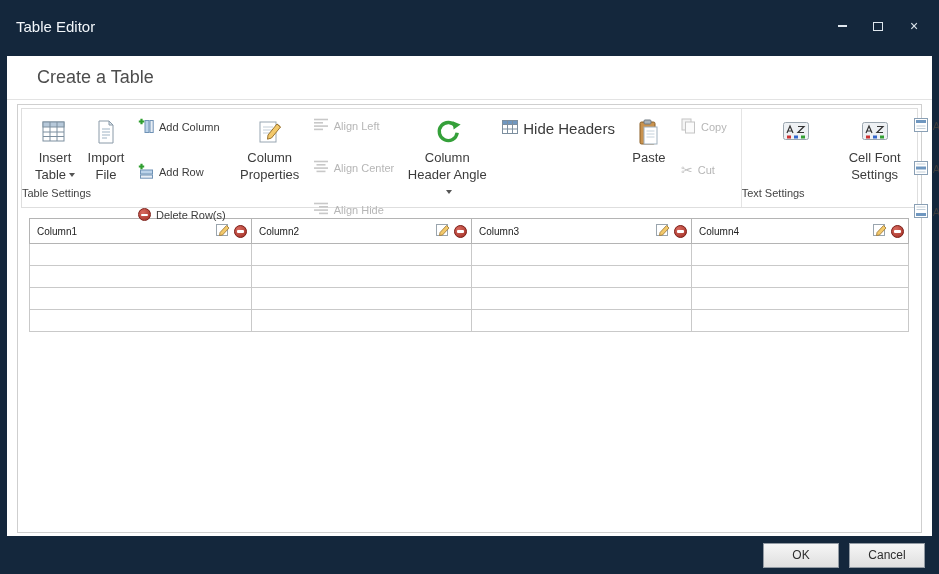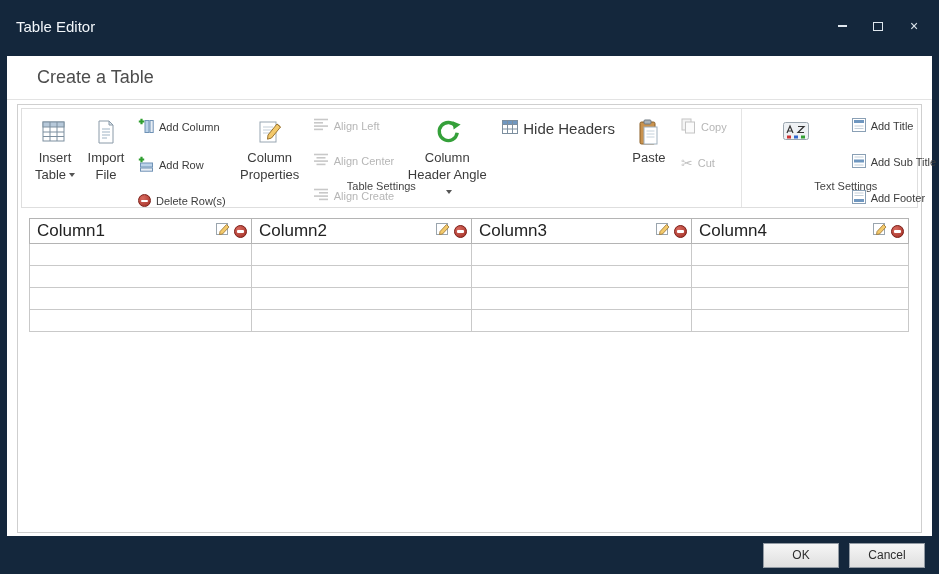--- a/index.html
+++ b/index.html
@@ -22,43 +22,43 @@
   
   .content { position:absolute; left:7px; right:7px; top:56px; bottom:38px; background:#fff; }
   .heading { height:44px; display:flex; align-items:center; padding-left:30px;
              font-size:18px; color:#4d4d4d; border-bottom:1px solid #e3e3e3; }
   .panel { position:absolute; left:10px; right:10px; top:48px; bottom:3px; border:1px solid #cfcfcf; background:#fff; }
 
   
   .ribbon { margin:3px; height:100px; border:1px solid #dedede; display:flex; align-items:stretch; background:#fff; }
   .rgroup { position:relative; display:flex; align-items:flex-start; padding:5px 6px 16px 6px; border-right:1px solid #e4e4e4; }
   .rgroup-filler { flex:1; }
-  .rgroup-label { position:absolute; bottom:15px; left:0; right:0; text-align:center; font-size:11px; color:#444; }
+  .rgroup-label { position:absolute; bottom:8px; left:0; right:0; text-align:left; font-size:11px; color:#444; }
   .bigbtn { display:flex; flex-direction:column; align-items:center; text-align:center;
             font-size:13px; color:#3c3c3c; padding:2px 2px; margin:0 2px; line-height:1.3; }
   .bigbtn .bicon { height:32px; display:flex; align-items:center; justify-content:center; margin-bottom:2px; }
-  .stack { display:flex; flex-direction:column; gap:20px; margin:4px 8px 0 8px; font-size:11px; color:#3c3c3c; }
+  .stack { display:flex; flex-direction:column; gap:27px; margin:4px 8px 0 8px; font-size:11px; color:#3c3c3c; }
   .sitem { display:flex; align-items:center; gap:5px; white-space:nowrap; }
   .single { display:flex; align-items:center; gap:5px; font-size:15px; color:#3c3c3c; margin:6px 10px 0 10px; white-space:nowrap; }
   .disabled { color:#b6b6b6; }
   .caret { display:inline-block; width:0; height:0; border-left:3.5px solid transparent; border-right:3.5px solid transparent; border-top:4px solid #555; margin-left:3px; vertical-align:middle; }
   .w-insert { width:50px; } .w-import { width:44px; } .w-props { width:68px; }
   .w-angle { width:86px; } .w-paste { width:44px; } .w-chfs { width:92px; } .w-cfs { width:58px; }
 
   .delcirc { width:13px; height:13px; border-radius:50%;
              background:radial-gradient(circle at 35% 30%, #d96a5f, #a02e24);
              border:1px solid #7d1f18; position:relative; display:inline-block; flex:none; }
   .delcirc::after { content:""; position:absolute; left:2px; right:2px; top:4.5px; height:2.5px; background:#fff; border-radius:1px; }
   .cutglyph { font-size:14px; color:#c2c2c2; line-height:1; }
 
   
   .table-wrap { margin:10px 11px 0 11px; }
   table.grid { border-collapse:collapse; table-layout:fixed; width:879px; }
   table.grid th { border:1px solid #b4b4b4; height:25px; padding:0 4px 0 7px;
-                  font-size:17px; font-weight:normal; color:#222; text-align:left; background:#fff; }
+                  font-size:10px; font-weight:normal; color:#222; text-align:left; background:#fff; }
   table.grid td { border:1px solid #c9c9c9; height:22px; background:#fff; }
   td.selected { background:#cde4f5; }
   .th-inner { display:flex; align-items:center; gap:4px; }
   .th-name { flex:1; }
 
   
   .footer { position:absolute; left:0; right:0; bottom:0; height:38px;
             display:flex; align-items:center; justify-content:flex-end; gap:10px; padding-right:14px; }
   .btn { width:76px; height:25px; background:linear-gradient(#f6f6f6,#dfdfdf);
          border:1px solid #929aa3; font-size:12px; color:#2e2e2e;
@@ -191,21 +191,21 @@
             <span>
               <svg width="15" height="13" viewBox="0 0 15 13">
                   <g stroke="#c8c8c8" stroke-width="1.6">
                 <line x1="0" y1="1.5" x2="14" y2="1.5"></line>
                     <line x1="5" y1="4.8" x2="14" y2="4.8"></line>
                 <line x1="0" y1="8.1" x2="14" y2="8.1"></line>
                     <line x1="5" y1="11.4" x2="14" y2="11.4"></line>
                   </g>
                 </svg>
             </span>
-            <span>Align Create</span>
+            <span>Align Hide</span>
           </span>
         </div>
 
         <div class="bigbtn w-angle">
           <span class="bicon">
             <svg width="27" height="27" viewBox="0 0 27 27">
               <path d="M21.8 7.6 A 9 9 0 1 0 23.2 13.8" fill="none" stroke="#35a03a" stroke-width="3.4"></path>
               <polygon points="18.6,2.2 26.6,5.4 19.6,10.6" fill="#35a03a"></polygon>
             </svg>
           </span>
@@ -266,20 +266,33 @@
               <rect x="0.5" y="0.5" width="25" height="17" rx="2" fill="#eef1f4" stroke="#9aa5ae"></rect>
               <path d="M4 11 L7 4 L10 11 M5 9 h4" fill="none" stroke="#333" stroke-width="1.2"></path>
               <path d="M15 4.5 h6 l-6 6 h6" fill="none" stroke="#333" stroke-width="1.2"></path>
               <rect x="4" y="13.5" width="4" height="3" fill="#cc3333"></rect>
               <rect x="11" y="13.5" width="4" height="3" fill="#3366cc"></rect>
               <rect x="18" y="13.5" width="4" height="3" fill="#33a033"></rect>
             </svg>
           </span>
         </div>
 
+        <div class="bigbtn w-cfs">
+          <span class="bicon">
+            <svg width="26" height="21" viewBox="0 0 26 21">
+              <rect x="0.5" y="0.5" width="25" height="17" rx="2" fill="#eef1f4" stroke="#9aa5ae"></rect>
+              <path d="M4 11 L7 4 L10 11 M5 9 h4" fill="none" stroke="#333" stroke-width="1.2"></path>
+              <path d="M15 4.5 h6 l-6 6 h6" fill="none" stroke="#333" stroke-width="1.2"></path>
+              <rect x="4" y="13.5" width="4" height="3" fill="#cc3333"></rect>
+              <rect x="11" y="13.5" width="4" height="3" fill="#3366cc"></rect>
+              <rect x="18" y="13.5" width="4" height="3" fill="#33a033"></rect>
+            </svg>
+          </span>
+          <span>Cell Font Settings</span>
+        </div>
 
         <div class="stack">
           <span class="sitem">
             <span>
               <svg width="14" height="14" viewBox="0 0 14 14">
                 <rect x="0.5" y="0.5" width="13" height="13" fill="#fff" stroke="#8aa0b5"></rect>
                 <rect x="2" y="2" width="10" height="3" fill="#6f97c0"></rect>
                 <line x1="2.5" y1="8" x2="11.5" y2="8" stroke="#c3cfd9"></line>
                 <line x1="2.5" y1="10.5" x2="11.5" y2="10.5" stroke="#c3cfd9"></line>
               </svg>

